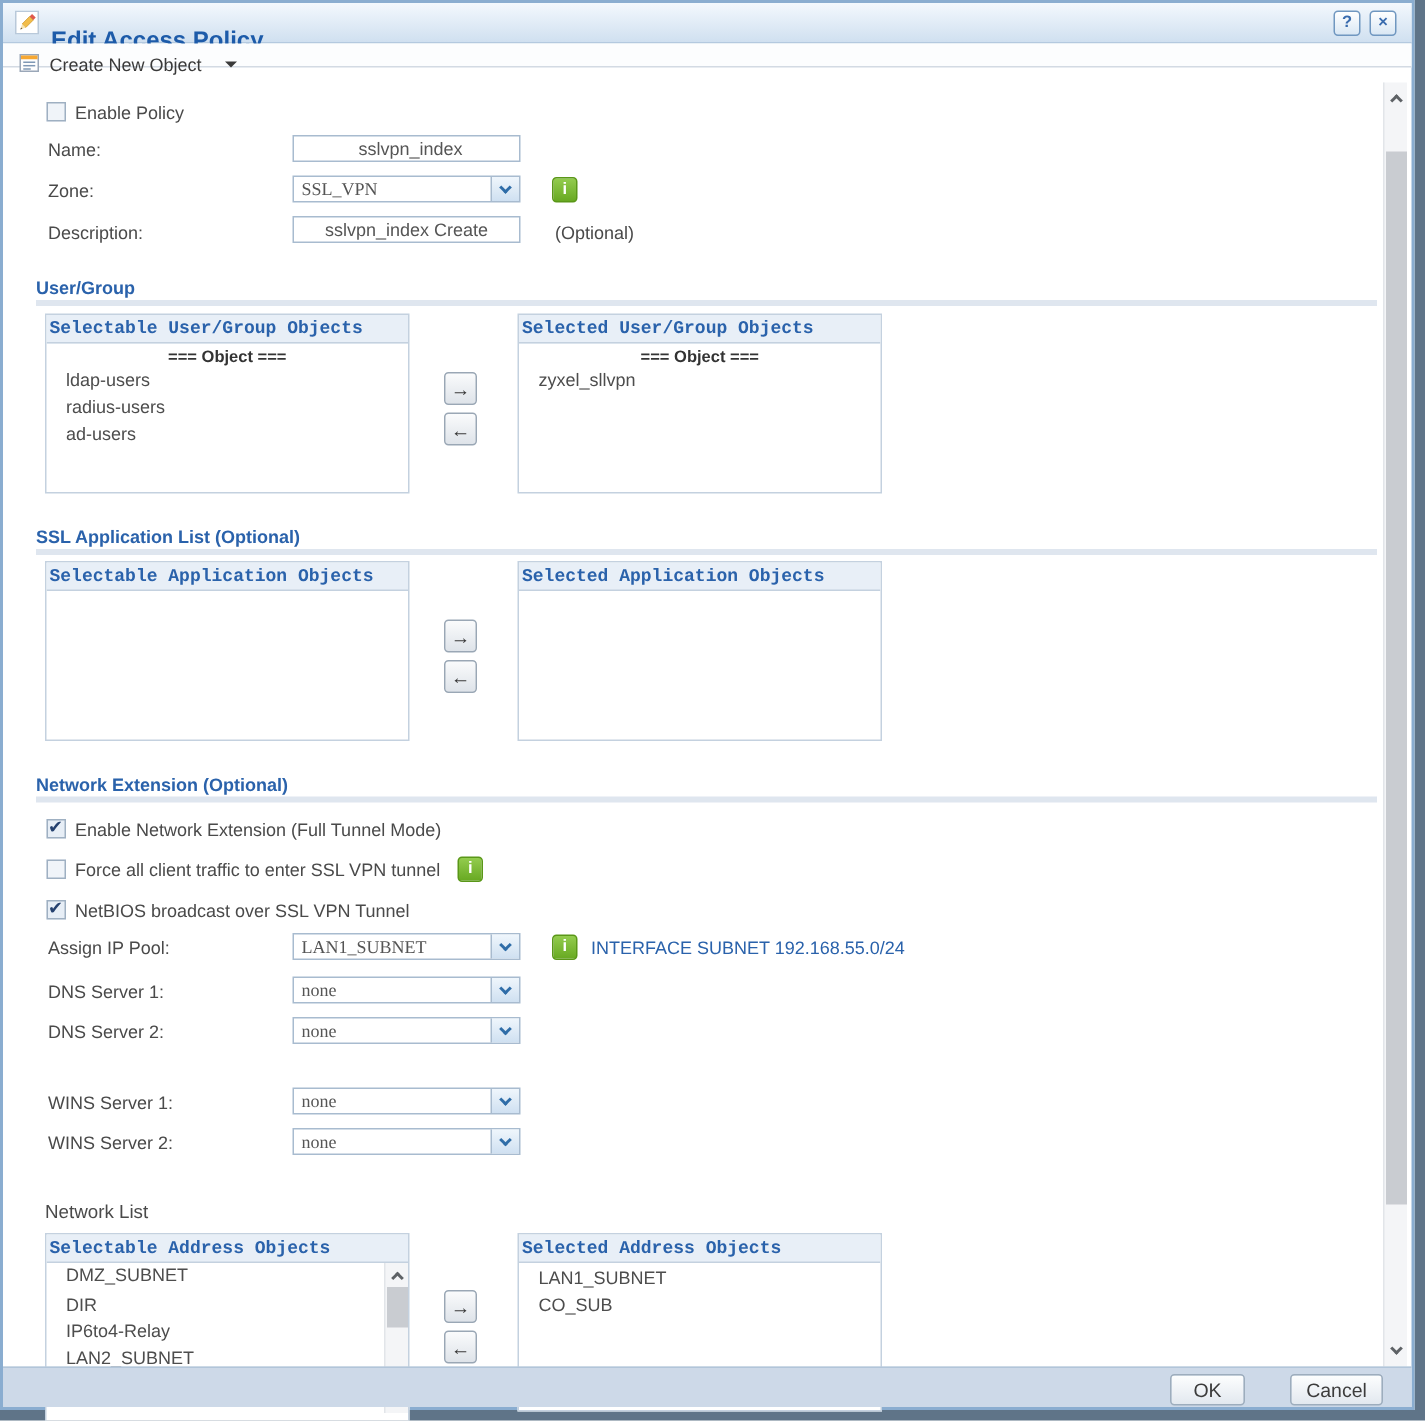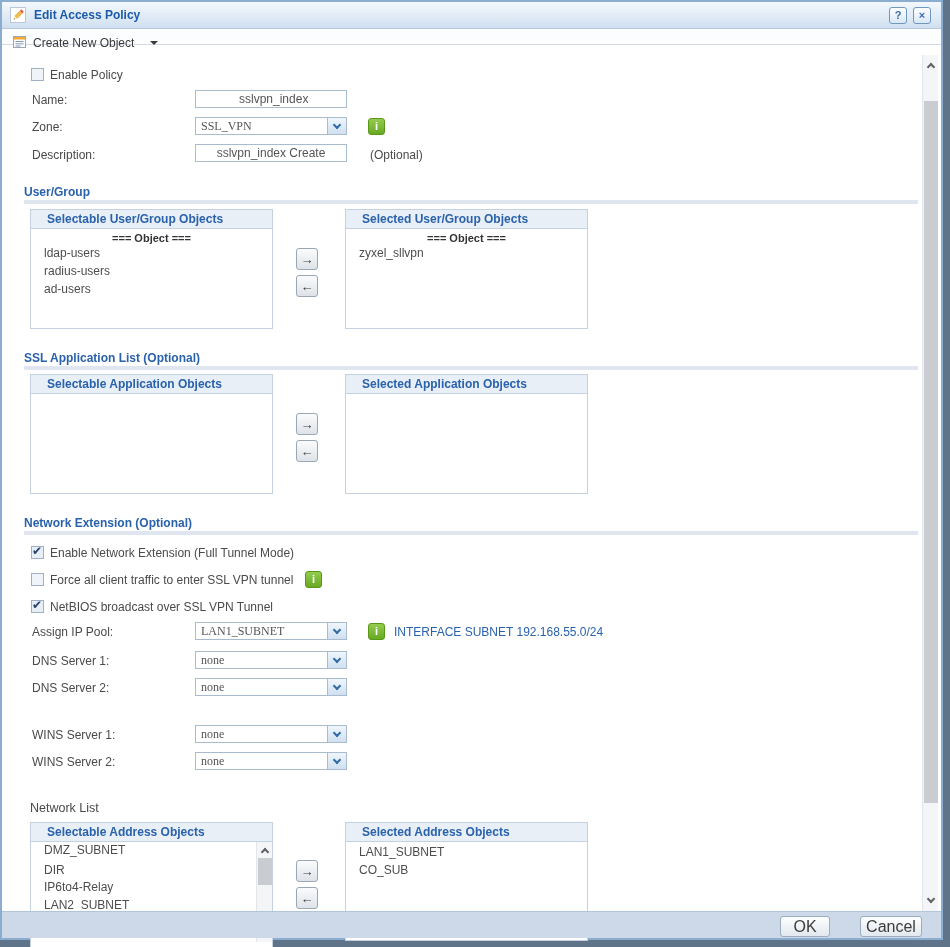--- a/index.html
+++ b/index.html
@@ -15,22 +15,22 @@
     background:#fff; border:2px solid #8aadd0;
   }
   
   .titlebar {
     position:absolute; left:0; top:0; right:0; height:27px;
     background:linear-gradient(#f3f8fd,#d0e0f0);
     border-bottom:1px solid #b4c9df;
   }
   .titlebar .pencil { position:absolute; left:8px; top:5px; width:16px; height:16px; }
   .titlebar .title {
-    position:absolute; left:32px; top:6px;
-    font-weight:bold; color:#1d5ba9; font-size:12px;
+    position:absolute; left:32px; top:17px;
+    font-weight:bold; color:#1d5ba9; font-size:16px;
   }
   .tbtn {
     position:absolute; top:5px; width:18px; height:17px;
     border:1px solid #7097c0; border-radius:3px;
     background:linear-gradient(#ffffff,#d9e7f4);
     color:#3a6cae; font-weight:bold; font-size:11px; line-height:15px;
     text-align:center; cursor:pointer; font-family:inherit;
   }
   .tbtn.help  { right:34px; }
   .tbtn.close { right:10px; }
@@ -85,21 +85,21 @@
     color:#fff; font-weight:bold; font-size:11px; text-align:center; line-height:15px;
   }
   .info::after { content:"i"; }
   
   .lbox {
     position:absolute; width:243px; height:120px;
     border:1px solid #c4d1df; background:#fff; overflow:hidden;
   }
   .lbox-h {
     height:19px; background:#e8eff7; border-bottom:1px solid #c4d1df;
-    font-weight:bold; color:#2a62ab; padding:2px 16px;
+    font-weight:bold; color:#2a62ab; padding:2px 2px;font-family:Liberation Mono, monospace;
   }
   .obj-sep { text-align:center; font-weight:bold; color:#333; font-size:11px; padding-top:3px; }
   .li { padding-left:13px; line-height:18px; color:#4d4d4d; cursor:pointer; }
   .li.tight { line-height:17.5px; }
   .xfer {
     position:absolute; left:294px; width:22px; height:22px;
     border:1px solid #9aa7b5; border-radius:3px;
     background:linear-gradient(#fafbfc,#dee3e9);
     font-size:13px; font-weight:bold; color:#3a3a3a;
     text-align:center; line-height:19px; cursor:pointer; font-family:inherit;
@@ -120,21 +120,21 @@
   }
   
   .footer {
     position:absolute; left:0; right:0; top:909px; height:27px;
     background:#cdd9e8; border-top:1px solid #b2c5d9; z-index:5;
   }
   .fbtn {
     position:absolute; top:4px; height:21px;
     border:1px solid #9dadbd; border-radius:3px;
     background:linear-gradient(#fdfefe,#e2e8ef);
-    font-size:16px; color:#3c3c3c; font-family:inherit; cursor:pointer;
+    font-size:13px; color:#3c3c3c; font-family:inherit; cursor:pointer;
   }
   .fbtn.ok { left:778px; width:50px; }
   .fbtn.cancel { left:858px; width:62px; }
 </style>
 </head>
 <body>
 
 <div class="window">
 
   <div class="titlebar">

